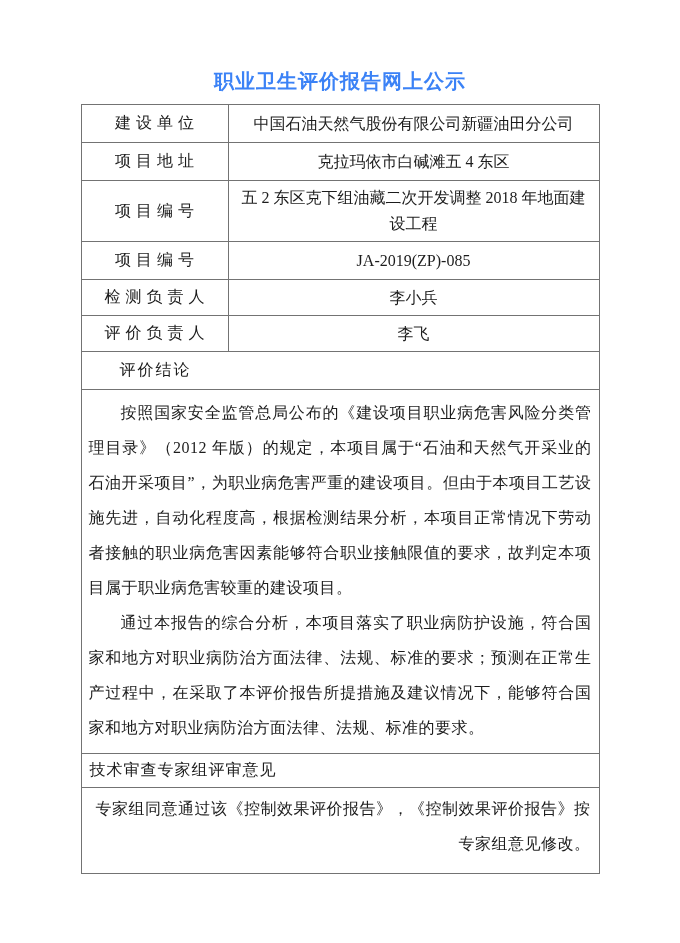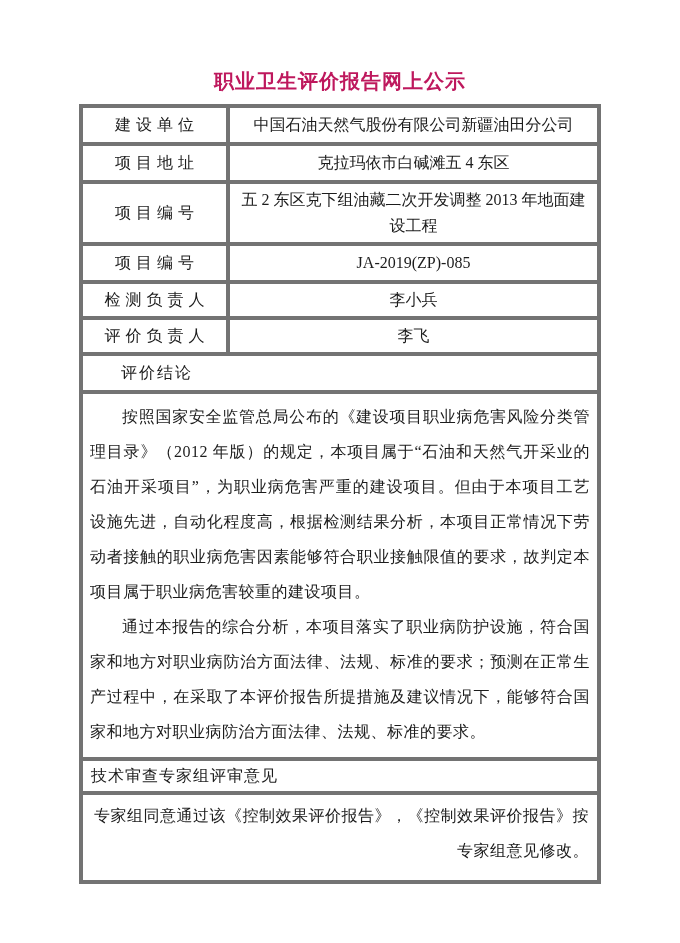--- a/index.html
+++ b/index.html
@@ -14,31 +14,31 @@
   .page {
     width: 680px;
     height: 943px;
     padding-top: 68px;
   }
   .doc-title {
     text-align: center;
     font-size: 20px;
     font-weight: bold;
     letter-spacing: 1px;
-    color: #be185d;
+    color: #3b82f6;
     margin-bottom: 9px;
   }
   table.doc-table {
     width: 518px;
     margin: 0 auto;
     border-collapse: collapse;
     table-layout: fixed;
   }
   table.doc-table td {
-    border: 4px solid #737373;
+    border: 1px solid #737373;
     font-size: 16px;
     vertical-align: middle;
   }
   col.c-label { width: 147px; }
   col.c-value { width: 371px; }
 
   .label-cell {
     text-align: center;
     letter-spacing: 5px;
     padding-left: 5px; 
@@ -100,21 +100,21 @@
       <tr class="r-std">
         <td class="label-cell">建设单位</td>
         <td class="value-cell">中国石油天然气股份有限公司新疆油田分公司</td>
       </tr>
       <tr class="r-std">
         <td class="label-cell">项目地址</td>
         <td class="value-cell">克拉玛依市白碱滩五 4 东区</td>
       </tr>
       <tr class="r-tall">
         <td class="label-cell">项目编号</td>
-        <td class="value-cell">五 2 东区克下组油藏二次开发调整 2013 年地面建设工程</td>
+        <td class="value-cell">五 2 东区克下组油藏二次开发调整 2018 年地面建设工程</td>
       </tr>
       <tr class="r-std">
         <td class="label-cell">项目编号</td>
         <td class="value-cell">JA-2019(ZP)-085</td>
       </tr>
       <tr class="r-med">
         <td class="label-cell">检测负责人</td>
         <td class="value-cell">李小兵</td>
       </tr>
       <tr class="r-med">

